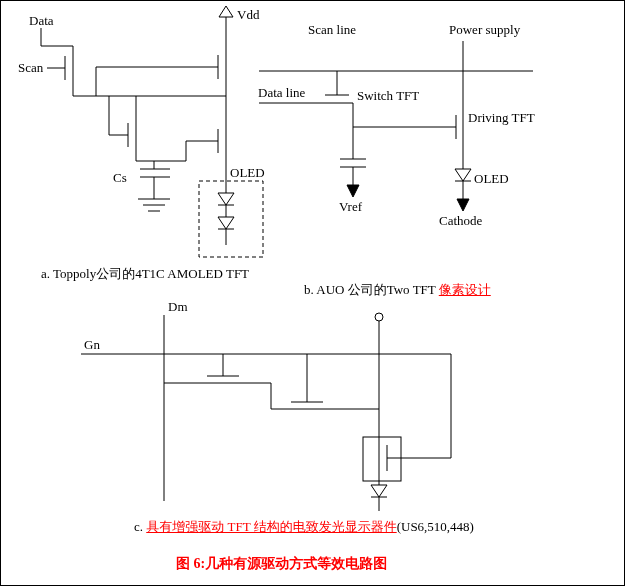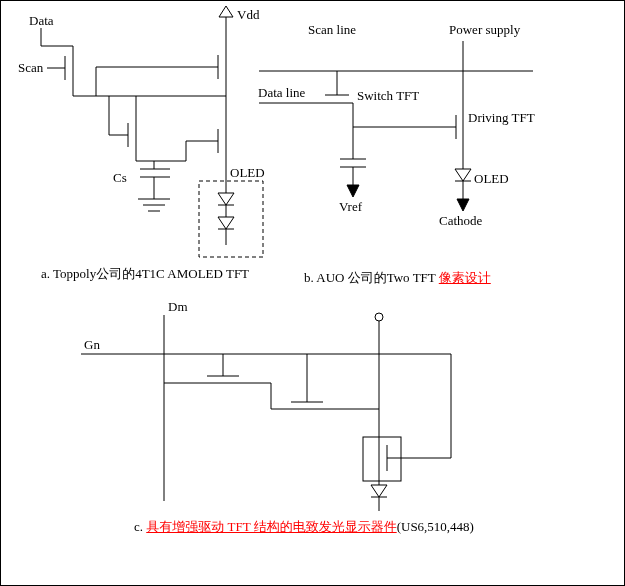--- a/index.html
+++ b/index.html
@@ -11,21 +11,21 @@
   }
   .page svg { position:absolute; left:0; top:0; }
   .page svg text {
     font-family:"Liberation Serif","DejaVu Serif",serif;
     font-size:13px; fill:#000; stroke:none;
   }
   .caption {
     position:absolute; font-size:13px; color:#000; white-space:nowrap;
   }
   .cap-a { left:40px; top:264px;text-align:right; }
-  .cap-b { left:303px; top:268px; }
+  .cap-b { left:303px; top:280px; }
   .cap-c { left:85px; top:517px;margin-left:48px; }
   .red-ins { color:#ff0000; text-decoration:underline; }
   .figure-caption {
     position:absolute; left:175px; top:554px;
     font-size:14px; font-weight:bold; color:#ff0000; white-space:nowrap;
   }
 </style>
 </head>
 <body>
 
@@ -179,14 +179,15 @@
   </div>
 
   <div class="caption cap-b">
     <span>b. AUO 公司的Two TFT </span><span class="red-ins">像素设计</span>
   </div>
 
   <div class="caption cap-c">
     <span>c.  </span><span class="red-ins">具有增强驱动 TFT 结构的电致发光显示器件</span><span>(US6,510,448)</span>
   </div>
 
+  <div class="figure-caption">图 6:几种有源驱动方式等效电路图</div>
 
 </div>
 
 </body></html>

